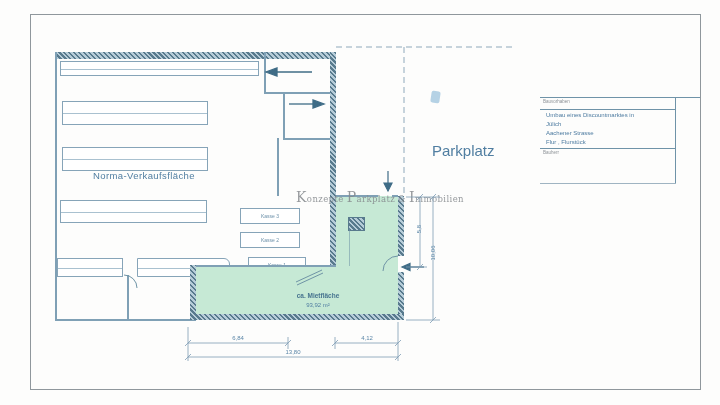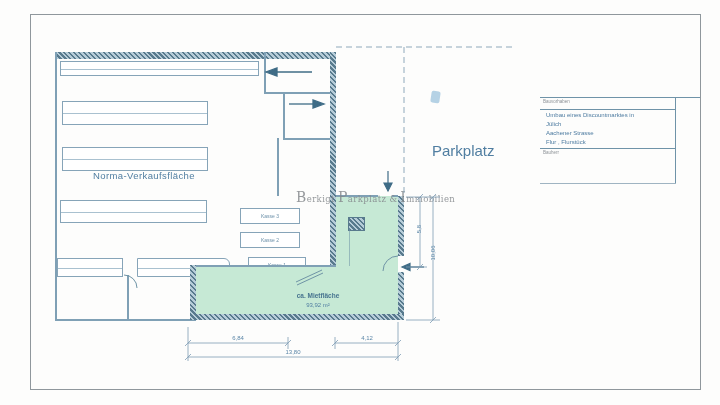--- a/index.html
+++ b/index.html
@@ -67,21 +67,21 @@
   <div class="el thin" style="left:392px;top:195px;width:6px;height:2px;"></div>
   <div class="el thin" style="left:196px;top:265px;width:140px;height:1.5px;"></div>
   <div class="el hatch" style="left:190px;top:265px;width:6px;height:55px;"></div>
   <div class="el hatch" style="left:190px;top:314px;width:214px;height:6px;"></div>
   <div class="el hatch" style="left:398px;top:196px;width:6px;height:60px;"></div>
   <div class="el hatch" style="left:398px;top:272px;width:6px;height:42px;"></div>
   <div class="el hatch" style="left:348px;top:217px;width:15px;height:12px;border:1px solid #587a8d;"></div>
   <div class="el" style="left:349px;top:228px;width:1px;height:38px;background:rgba(111,148,166,.55);"></div>
 
   <div class="el wm" style="left:296px;top:189px;">
-    <span>Berkigt</span><span>Parkplatz</span><span>&amp;</span><span>Immobilien</span>
+    <span>Konzepte</span><span>Parkplatz</span><span>&amp;</span><span>Immobilien</span>
   </div>
 
   <svg width="720" height="405" viewBox="0 0 720 405">
 
     <g stroke="#8fa9bb" stroke-width="1" fill="none">
       <path d="M336 47 H516" stroke-dasharray="6 4"></path>
       <path d="M404 47 V195" stroke-dasharray="6 4"></path>
     </g>
 
     <g stroke="#3f6c86" fill="#3f6c86" stroke-width="1.3">

